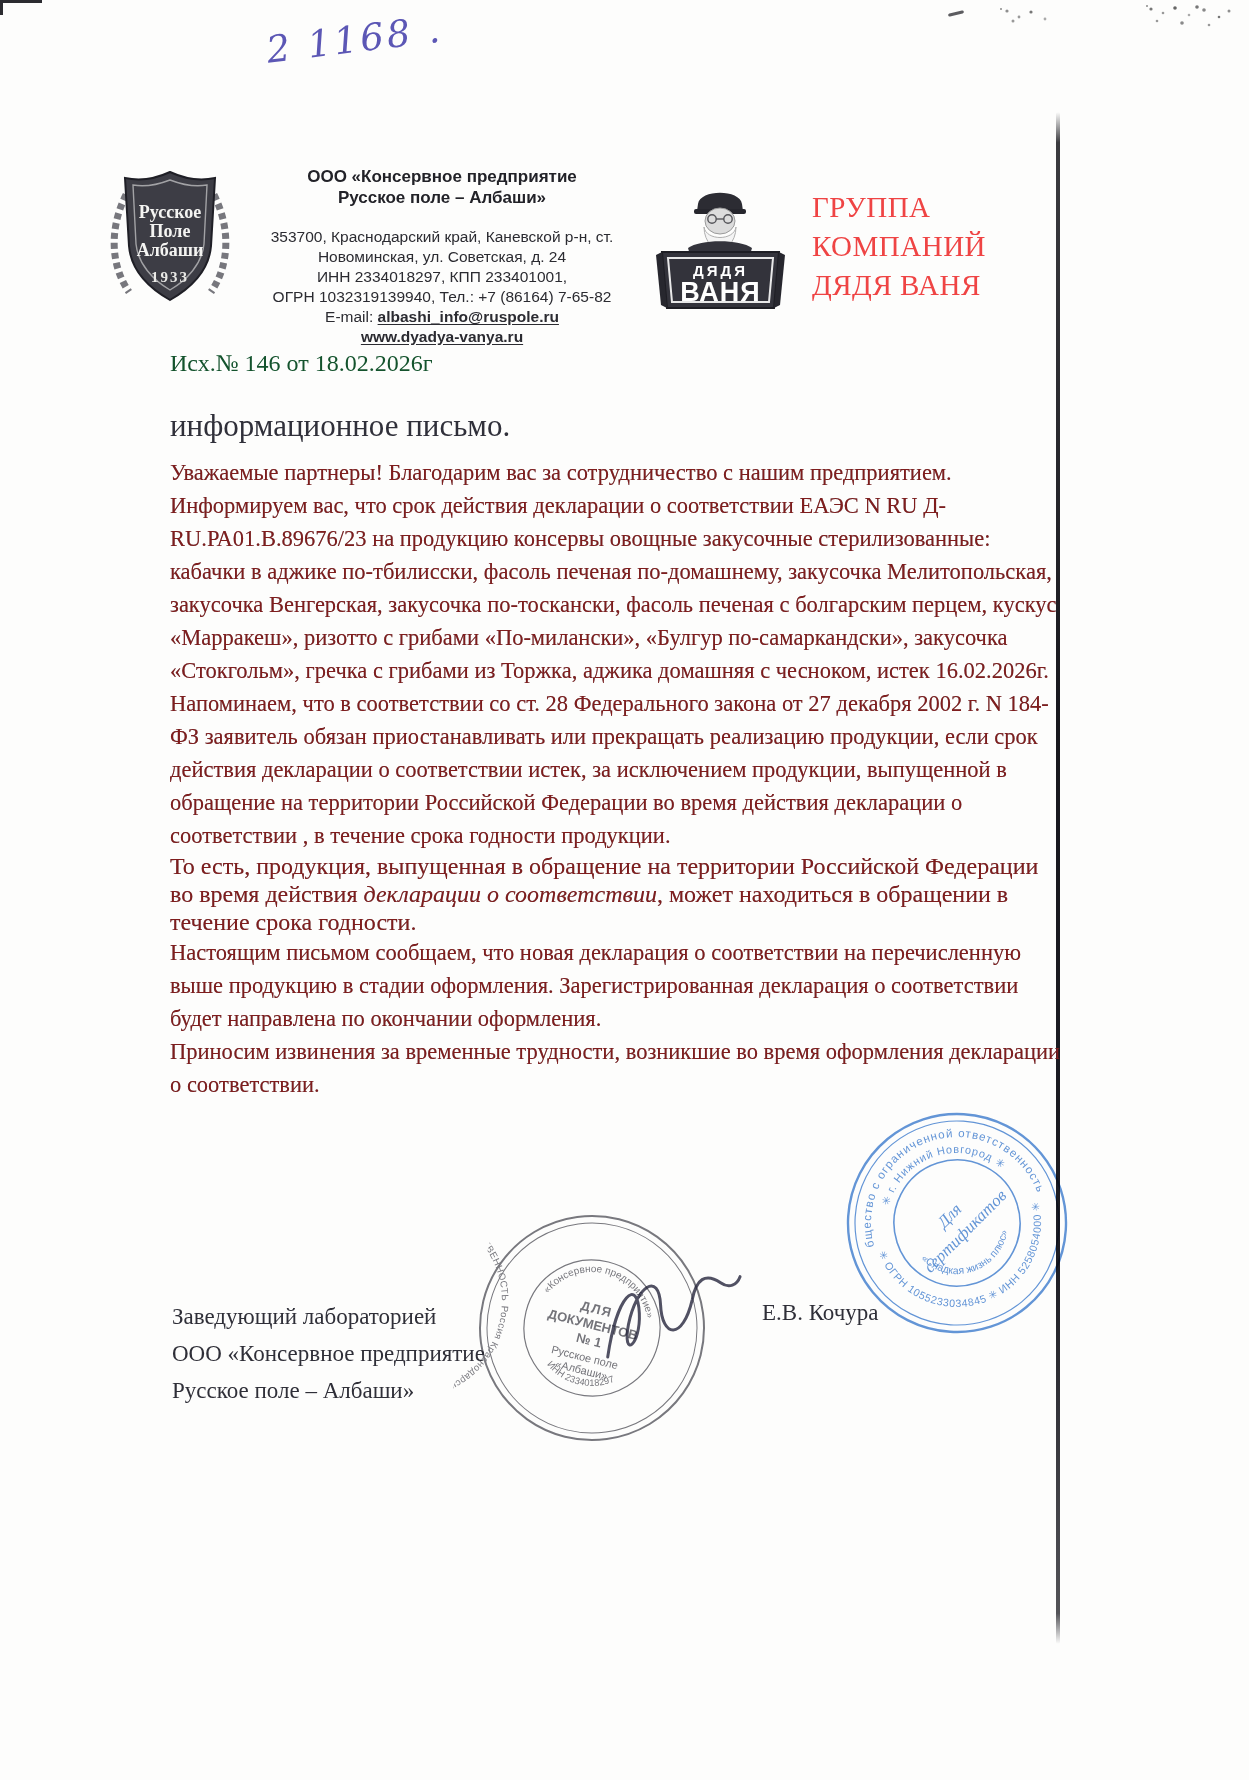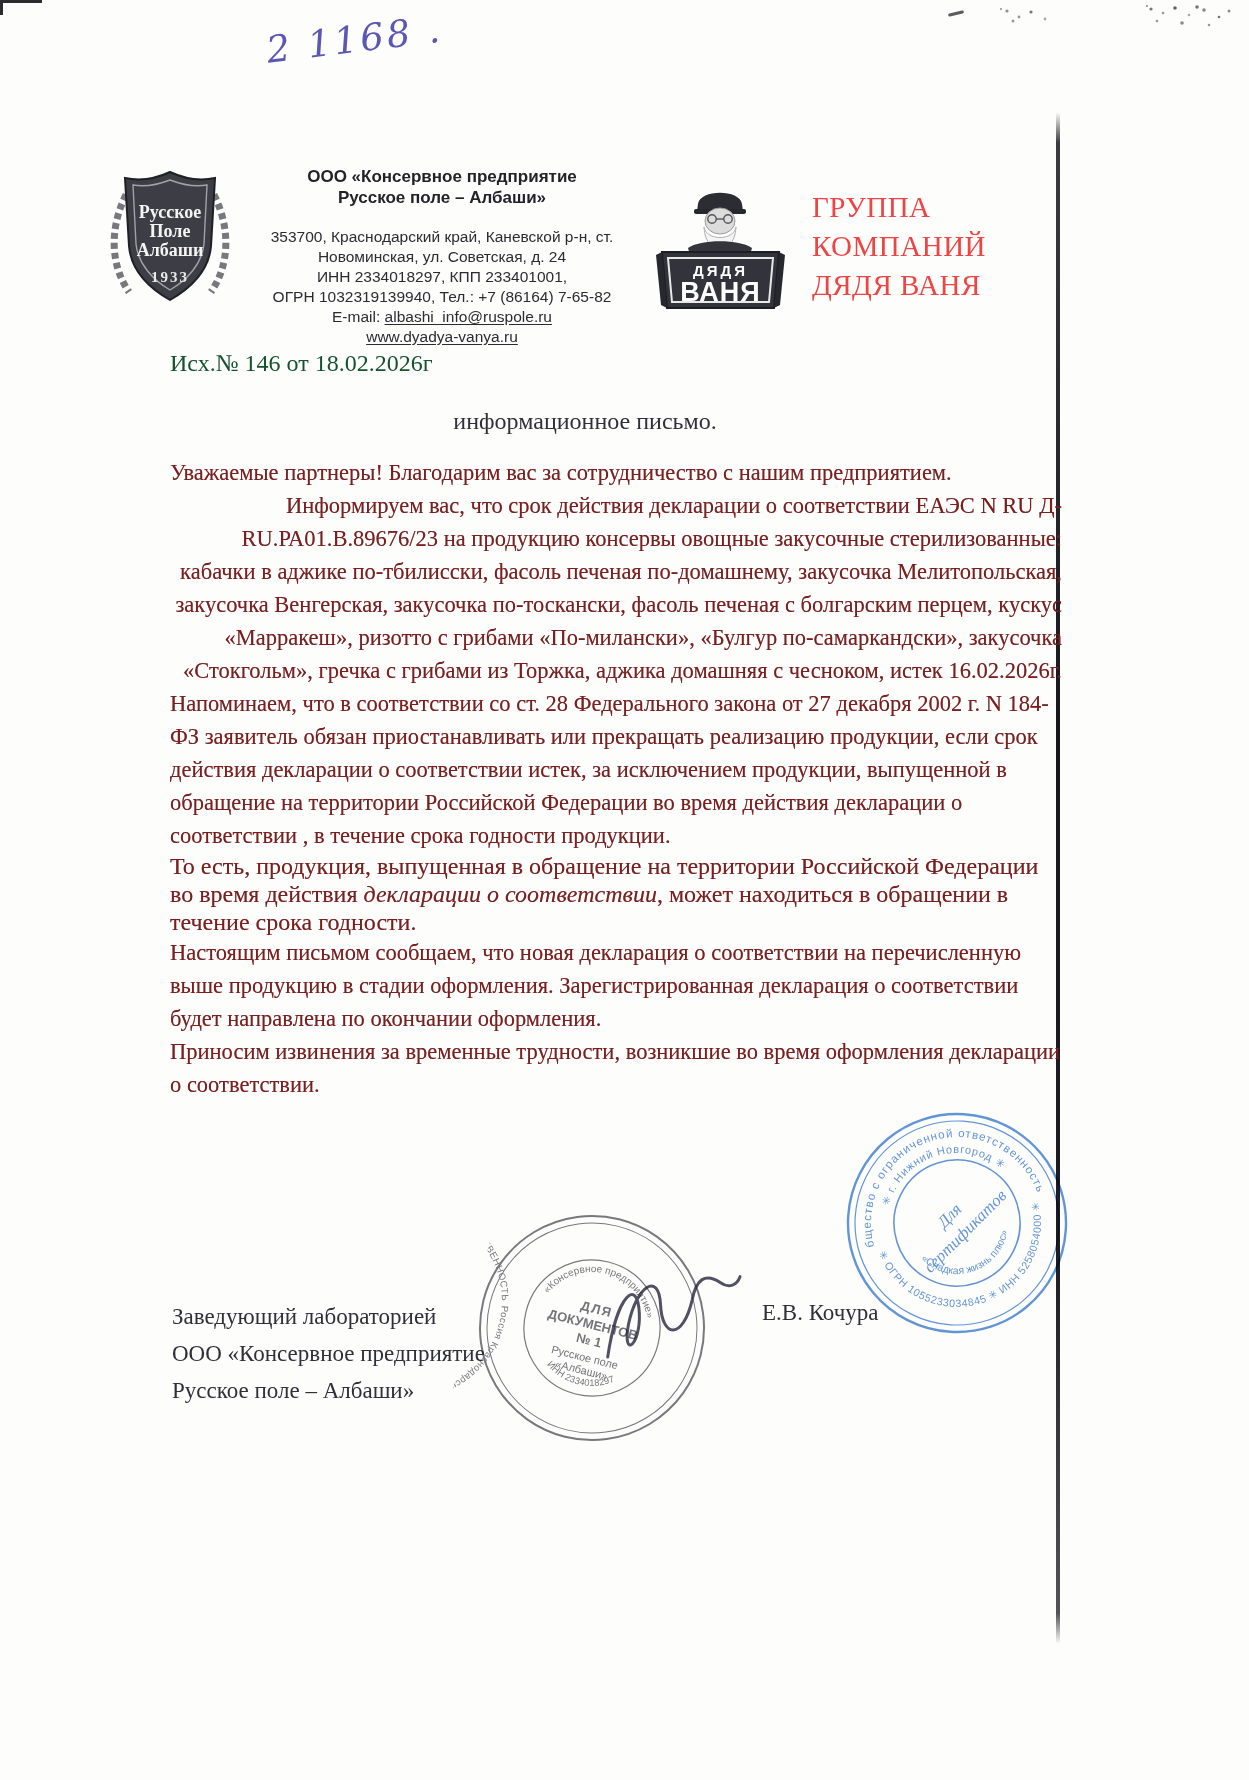--- a/index.html
+++ b/index.html
@@ -28,37 +28,37 @@
   }
   
   .shield-logo{position:absolute;left:95px;top:158px;}
   .dv-logo{position:absolute;left:648px;top:180px;}
   .co-block{
     position:absolute;left:248px;top:166px;width:388px;text-align:center;
     font-family:"Liberation Sans",sans-serif;
   }
   .co-name{font-weight:bold;font-size:17px;line-height:21px;color:#222228;}
   .co-info{font-size:15.5px;line-height:20px;color:#2b2b31;margin-top:19px;}
-  .u{text-decoration:underline;text-underline-offset:2px;}
+  .u{text-decoration:underline;text-underline-offset:2px;font-weight:bold;}
   .group-title{
     position:absolute;left:812px;top:188px;
     font-family:Liberation Serif, serif;font-size:29px;line-height:39px;
     color:#ef4444;letter-spacing:.5px;
   }
   
   .ref-line{position:absolute;left:170px;top:350px;font-size:24px;color:#14532d;}
-  .letter-title{position:absolute;left:170px;top:408px;width:830px;text-align:center;font-size:24px;color:#30303a;}
+  .letter-title{position:absolute;left:170px;top:408px;width:830px;text-align:left;font-size:31px;color:#30303a;}
   .body-text{
     position:absolute;left:170px;top:456px;width:892px;
     font-size:22.5px;line-height:33px;color:#7f1d1d;
     text-shadow:0 0 .4px rgba(45,45,55,.5);
   }
   .body-text p{margin:0;}
   .p1{margin-bottom:17px;}
-  .p2{margin-bottom:22px;text-align:right;}
+  .p2{margin-bottom:22px;}
   .p4{font-size:24px;line-height:28px;}
   .p5{margin-bottom:20px;}
   
   .sig-left{position:absolute;left:172px;top:1298px;font-size:23px;line-height:37px;color:#2f2f38;}
   .sig-name{position:absolute;left:762px;top:1300px;font-size:23px;color:#2f2f38;}
   
   .stamp{position:absolute;mix-blend-mode:multiply;}
   .stamp-gray{left:472px;top:1208px;opacity:.82;transform:rotate(14deg);}
   .stamp-blue{left:842px;top:1108px;opacity:.8;transform:rotate(-18deg);}
   .signature-scribble{position:absolute;left:592px;top:1258px;transform:rotate(-6deg);opacity:.9;}

